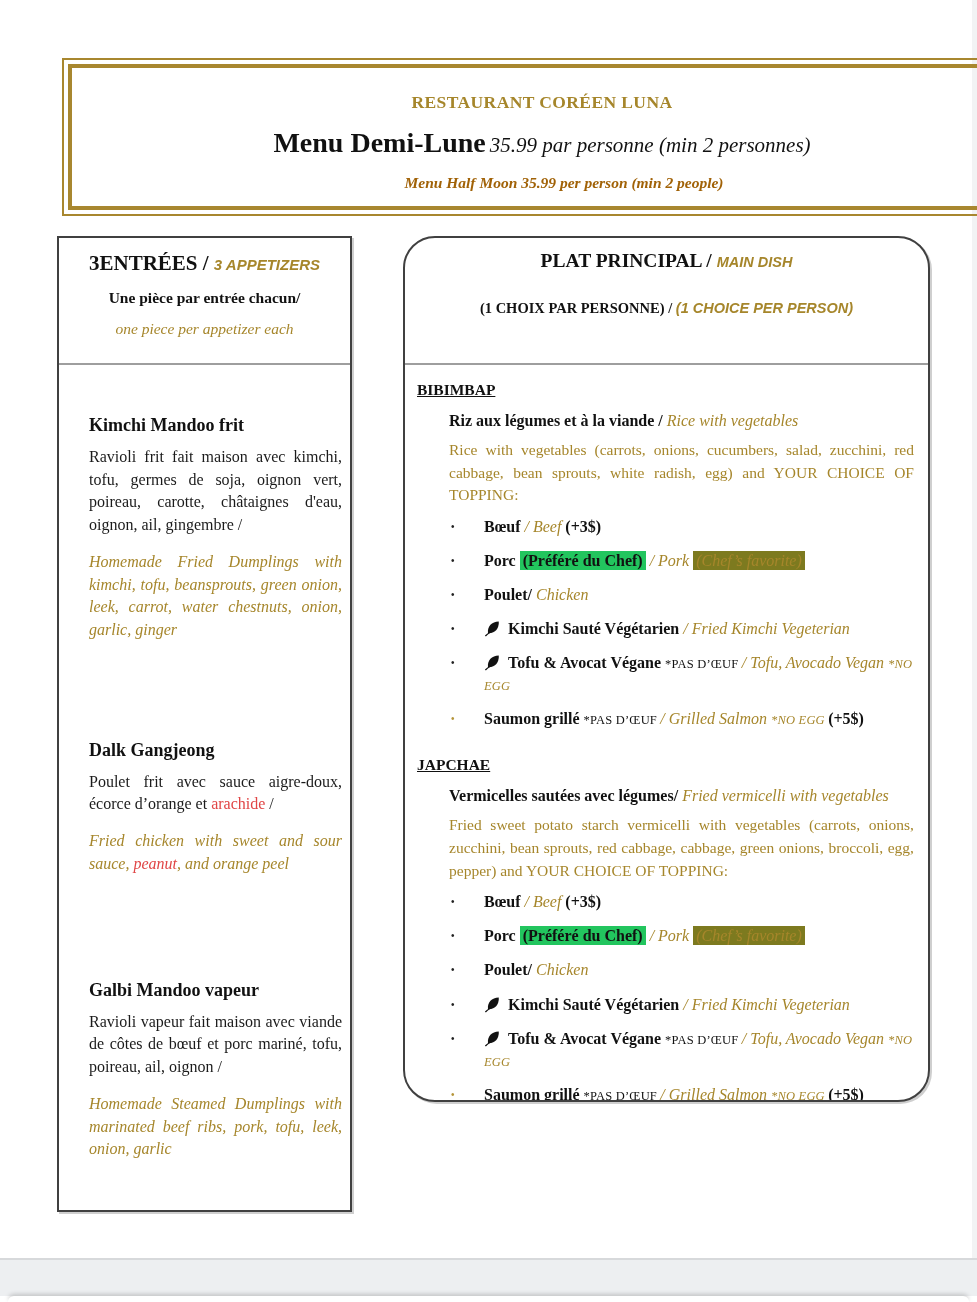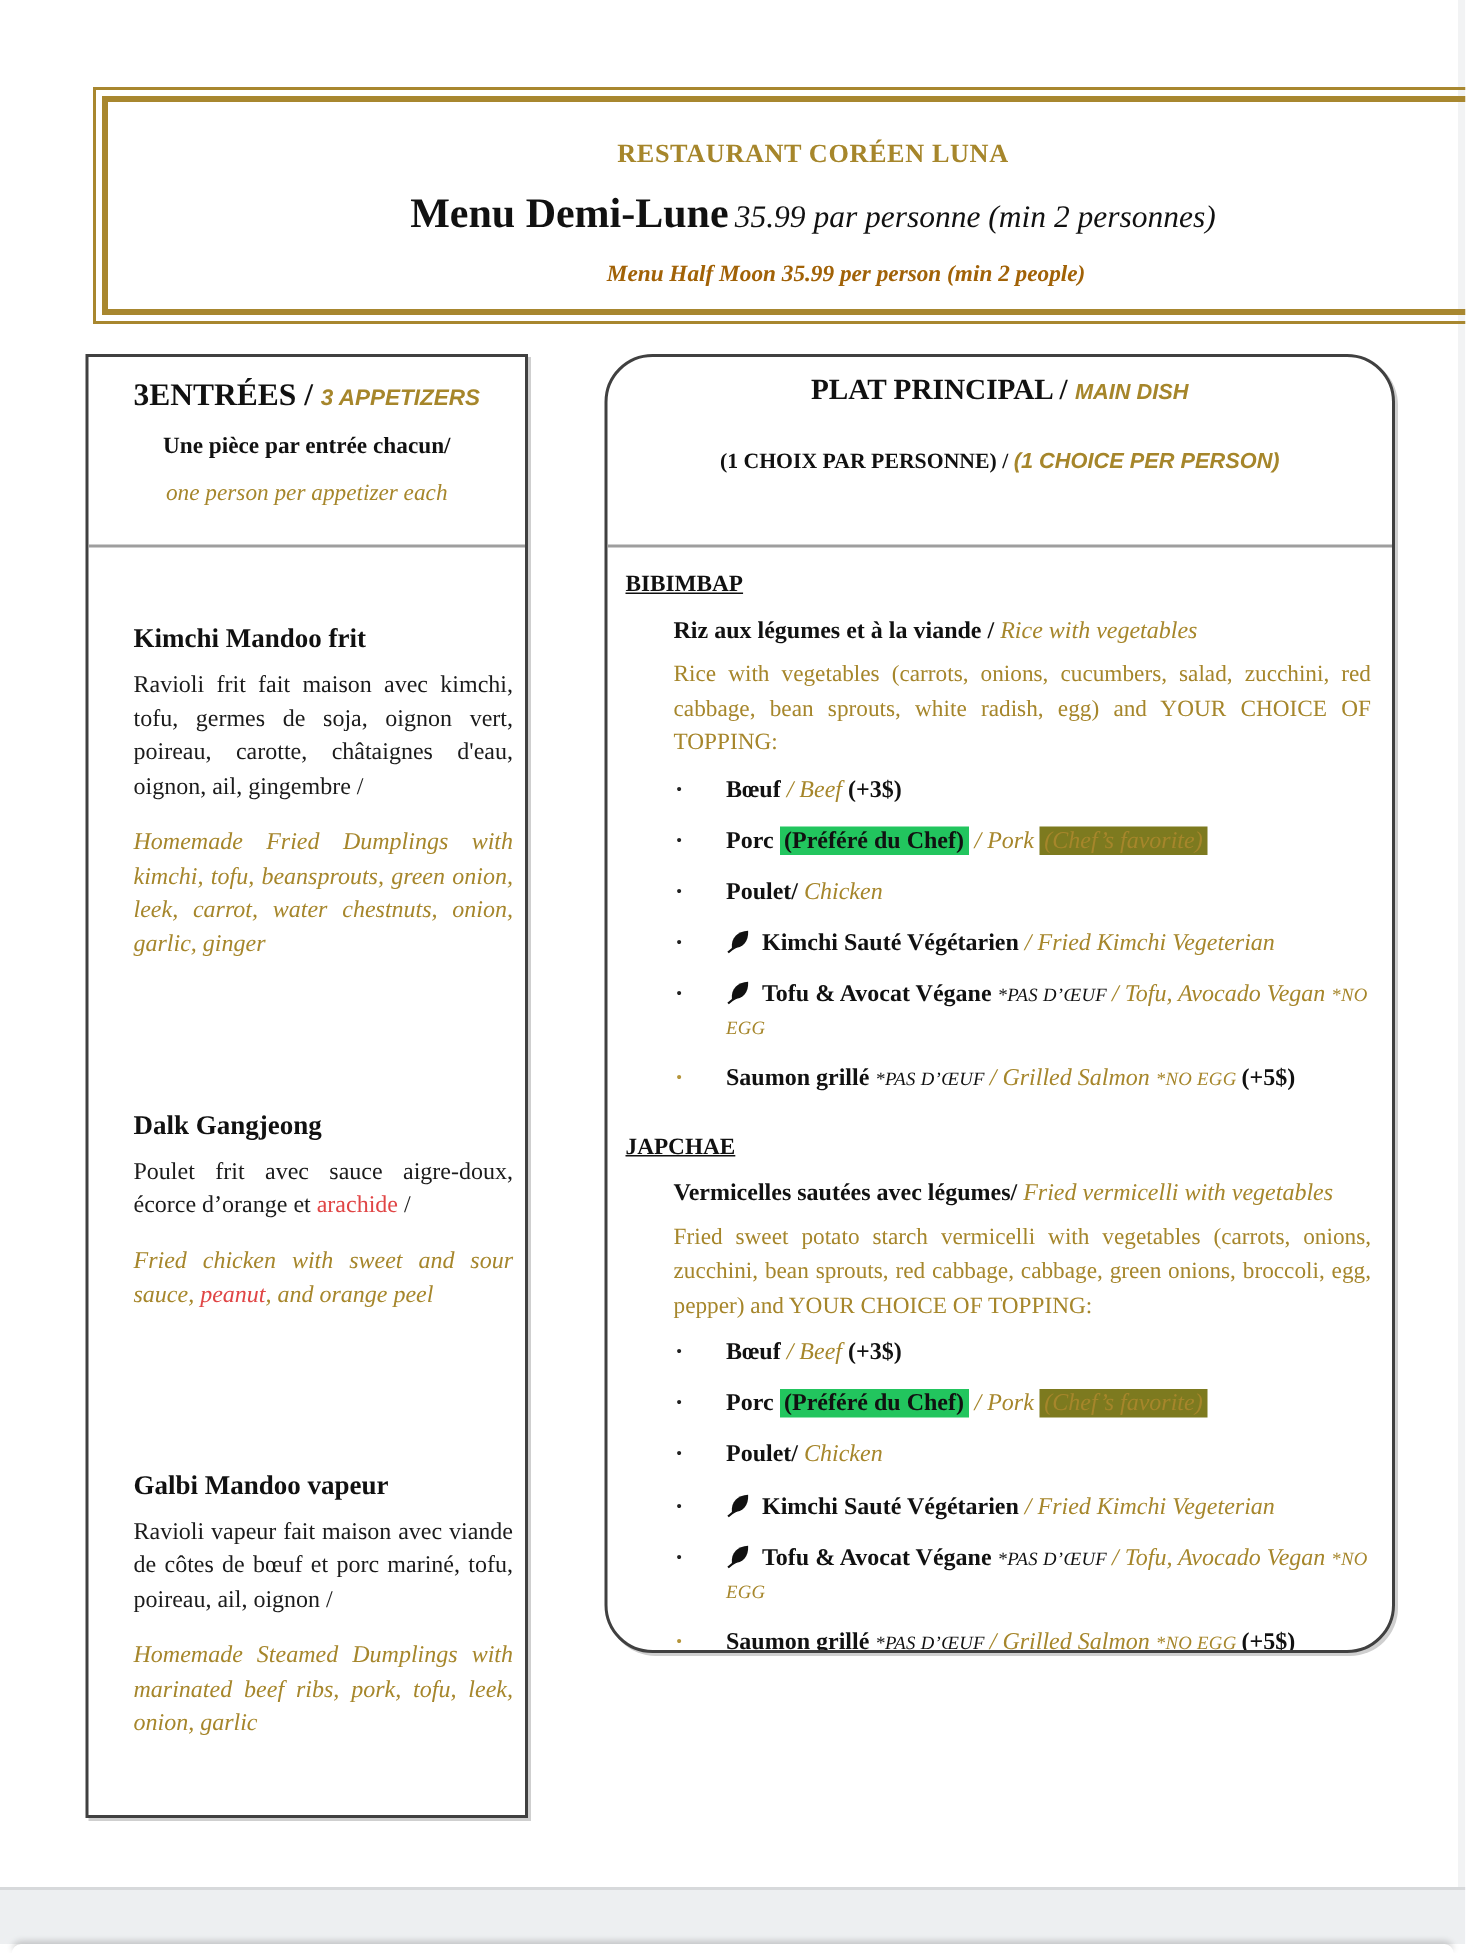--- a/index.html
+++ b/index.html
@@ -66,21 +66,21 @@
   .t-row{display:flex;margin-bottom:12px;font-size:16px;line-height:1.38;}
   .t-row.nowrap .t-text{white-space:nowrap;}
   .bullet{flex:none;width:33px;font-size:10px;line-height:22px;color:#222;padding-left:2px;
     font-family:"Liberation Sans",sans-serif;}
   .bullet.gold{color:#b5953a;}
   .t-text{flex:1;}
   .t-name{font-weight:bold;color:#111;}
   .t-hl:not(:empty){background:#22c55e;padding:1px 3px;font-weight:bold;color:#111;}
   .t-en{font-style:italic;color:#a6862b;}
   .t-hl-en:not(:empty){background:#7d7a1f;padding:1px 3px;}
-  .t-note{font-size:12.5px;color:#111;letter-spacing:.2px;font-style:italic;}
+  .t-note{font-size:12.5px;color:#111;letter-spacing:.2px;}
   .t-en-note{font-size:12.5px;font-style:italic;color:#a6862b;letter-spacing:.2px;}
   .t-price{font-weight:bold;color:#111;}
   .leaf{display:inline-block;width:17px;height:17px;vertical-align:-3px;margin-right:7px;}
 
   
   .page-gap{position:absolute;left:0;top:1258px;width:977px;height:38px;background:#edeff1;
     border-top:2px solid #d7d9db;box-sizing:border-box;}
   .next-page{position:absolute;left:8px;top:1296px;width:961px;height:6px;background:#ffffff;
     border-radius:9px 9px 0 0;box-shadow:0 -2px 4px rgba(0,0,0,.18);}
 </style>
@@ -100,21 +100,21 @@
       <div class="menu-sub">Menu Half Moon 35.99 per person (min 2 people)</div>
     </div>
   </div>
 
   <div class="panel left-panel">
     <div class="panel-head">
       <div class="head-main">
         <span class="head-fr-lg">3ENTRÉES / </span><span class="gold-sans">3 APPETIZERS</span>
       </div>
       <div class="head-l2">Une pièce par entrée chacun/</div>
-      <div class="head-l3">one person per appetizer each</div>
+      <div class="head-l3">one piece per appetizer each</div>
     </div>
     <div class="left-body">
 
       <div class="item">
         <h3 class="item-name">Kimchi Mandoo frit</h3>
         <p class="fr-desc">Ravioli frit fait maison avec kimchi, tofu, germes de soja, oignon vert, poireau, carotte, châtaignes d'eau, oignon, ail, gingembre /</p>
         <p class="en-desc">Homemade Fried Dumplings with kimchi, tofu, beansprouts, green onion, leek, carrot, water chestnuts, onion, garlic, ginger</p>
       </div>
 
       <div class="item gap-a">

